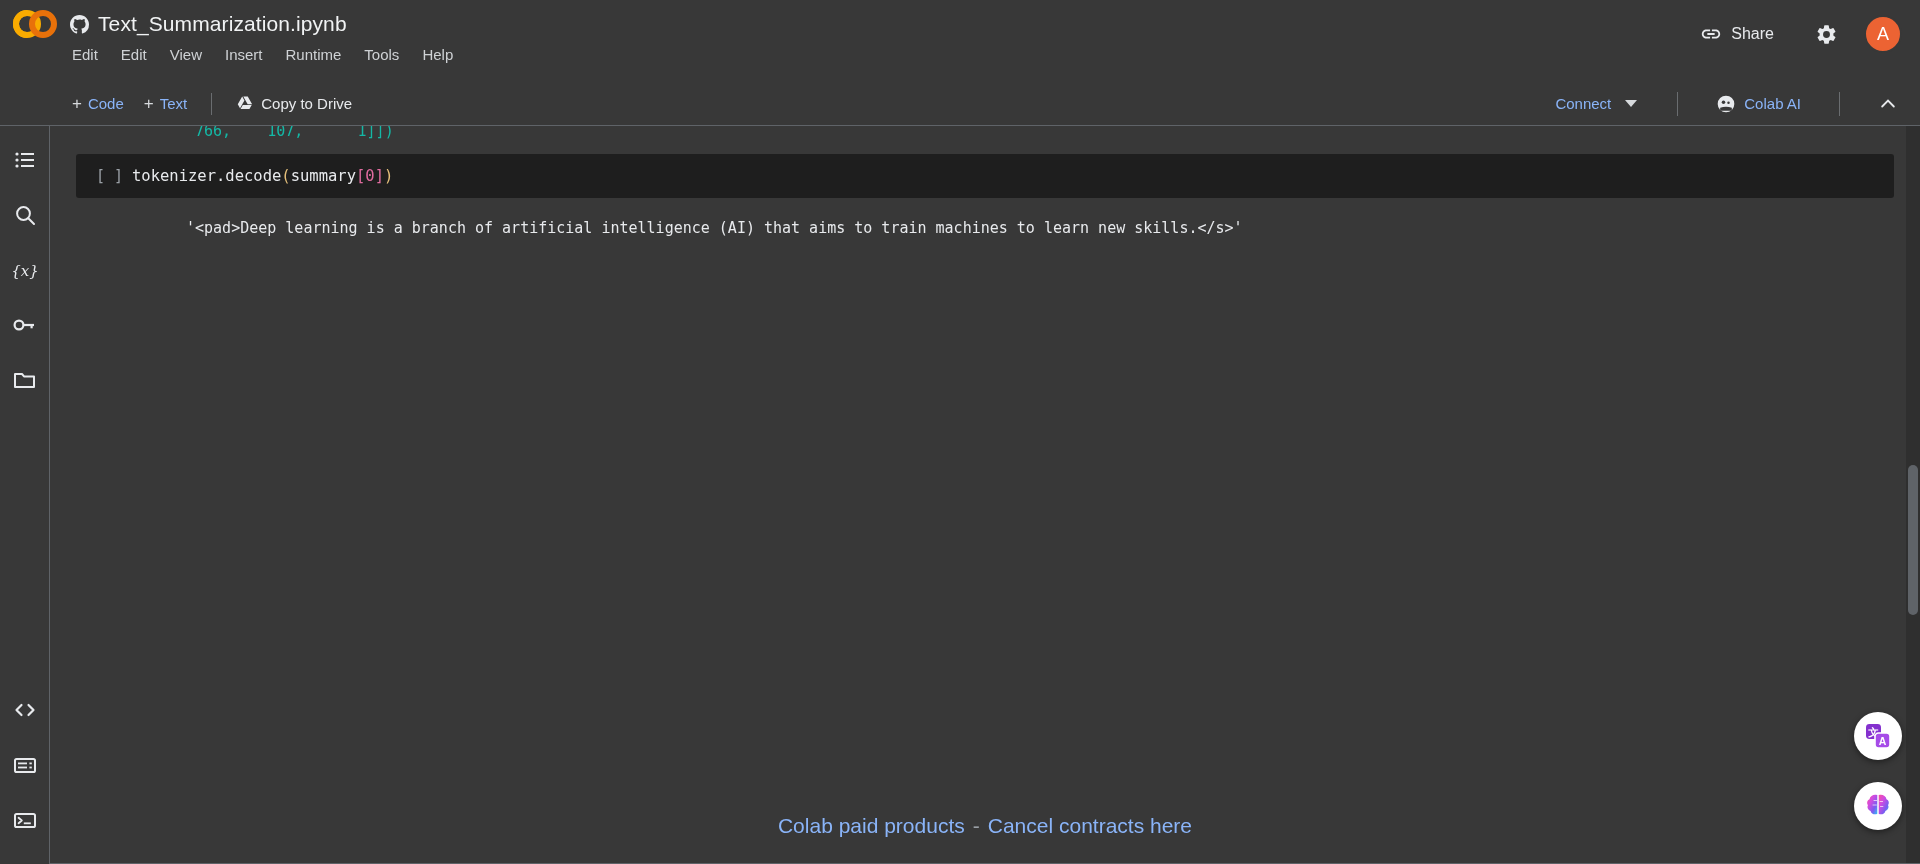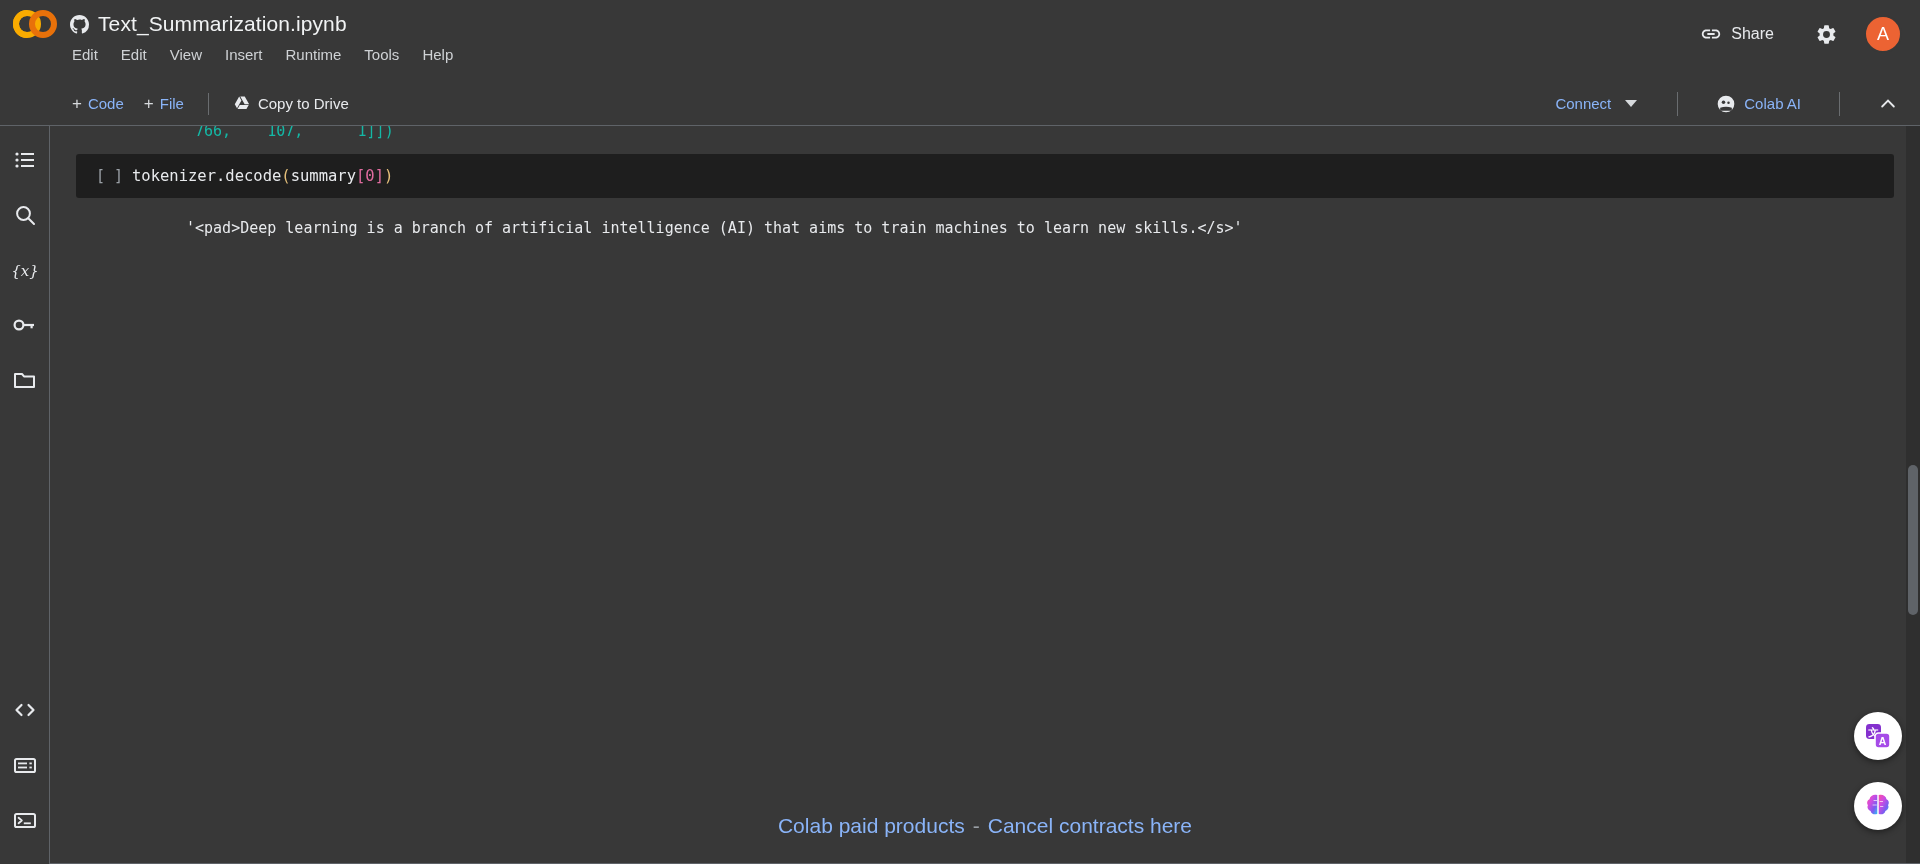--- a/index.html
+++ b/index.html
@@ -411,21 +411,21 @@
     </div>
   </div>
 
   <div class="toolbar">
     <div class="tb-btn">
       <span class="tb-plus">+</span>
       <span>Code</span>
     </div>
     <div class="tb-btn">
       <span class="tb-plus">+</span>
-      <span>File</span>
+      <span>Text</span>
     </div>
 
     <div class="tb-div"></div>
 
     <div class="tb-btn copy-drive">
       <svg width="19" height="17" viewBox="0 0 24 22">
         <path fill="#e8eaed" d="M7.7 2 2 12l2.9 5L10.6 7 7.7 2zm1.4 0 5.7 10h5.8L14.9 2H9.1zM5.6 18h11.5l2.9-5H8.5l-2.9 5z"></path>
       </svg>
       <span>Copy to Drive</span>
     </div>

